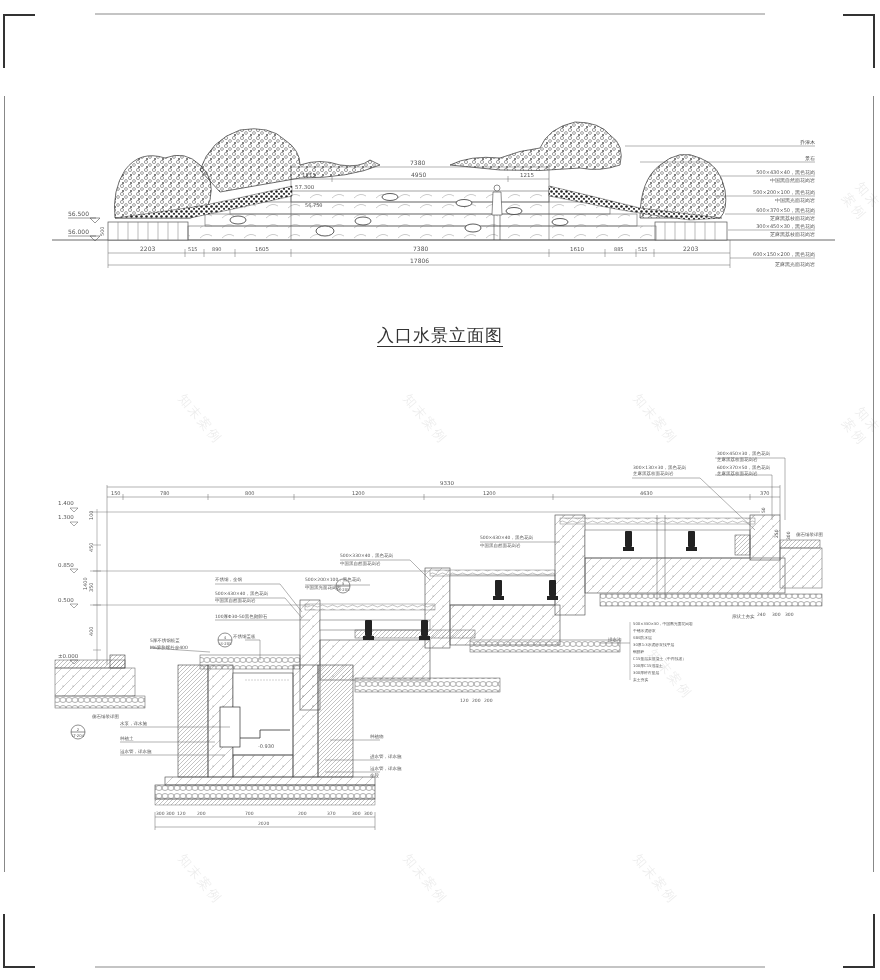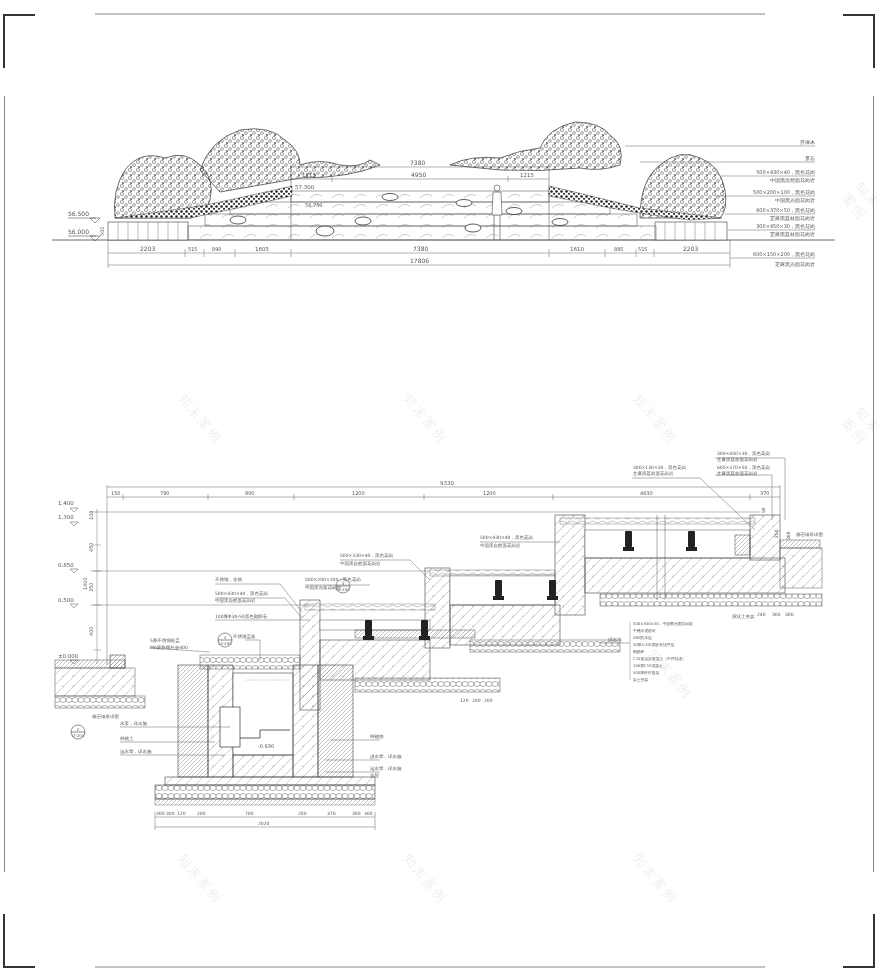--- a/index.html
+++ b/index.html
@@ -188,20 +188,21 @@
       <text x="815" y="202">中国黑光面花岗岩</text>
       <text x="815" y="212">600×370×50，黑色花岗</text>
       <text x="815" y="220">芝麻黑荔枝面花岗岩</text>
       <text x="815" y="228">300×450×30，黑色花岗</text>
       <text x="815" y="236">芝麻黑荔枝面花岗岩</text>
       <text x="815" y="256">600×150×200，黑色花岗</text>
       <text x="815" y="266">芝麻黑光面花岗岩</text>
     </g>
   </svg>
 
+  <div class="title t1"><span>入口水景立面图</span></div>
 
   <svg style="position:absolute;left:0;top:440px;" width="880" height="400" viewBox="0 440 880 400">
     <defs>
       <pattern id="concrete" width="10" height="10" patternUnits="userSpaceOnUse">
         <path d="M0 10 L10 0" stroke="#999" stroke-width="0.5"></path>
         <circle cx="3" cy="6" r="0.6" fill="#888"></circle>
       </pattern>
       <pattern id="gravel" width="12" height="8" patternUnits="userSpaceOnUse">
         <ellipse cx="3" cy="4" rx="3" ry="2.5" fill="none" stroke="#666" stroke-width="0.5"></ellipse>
         <ellipse cx="9" cy="4" rx="3" ry="2.5" fill="none" stroke="#666" stroke-width="0.5"></ellipse>

